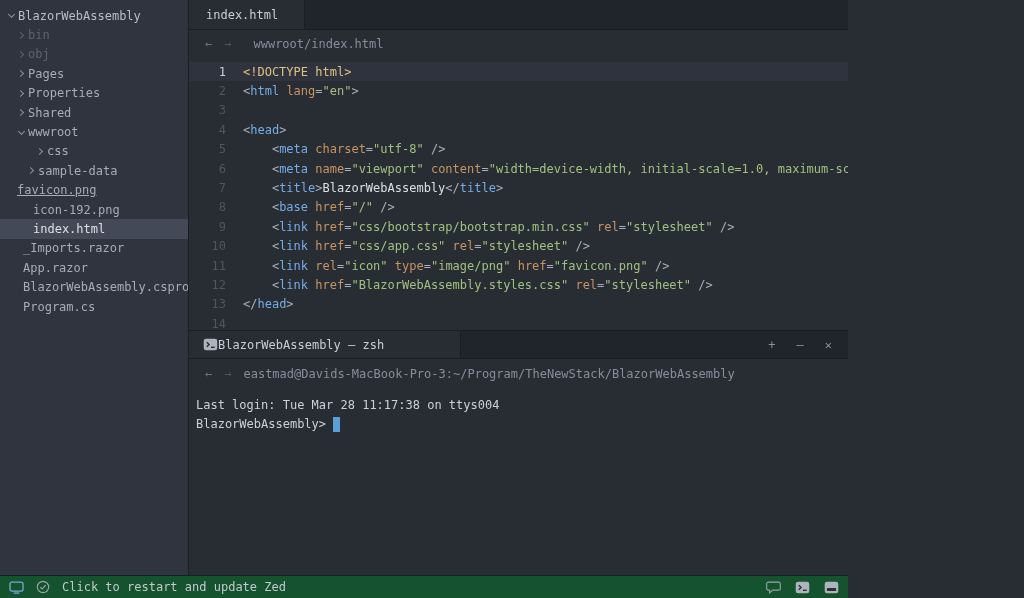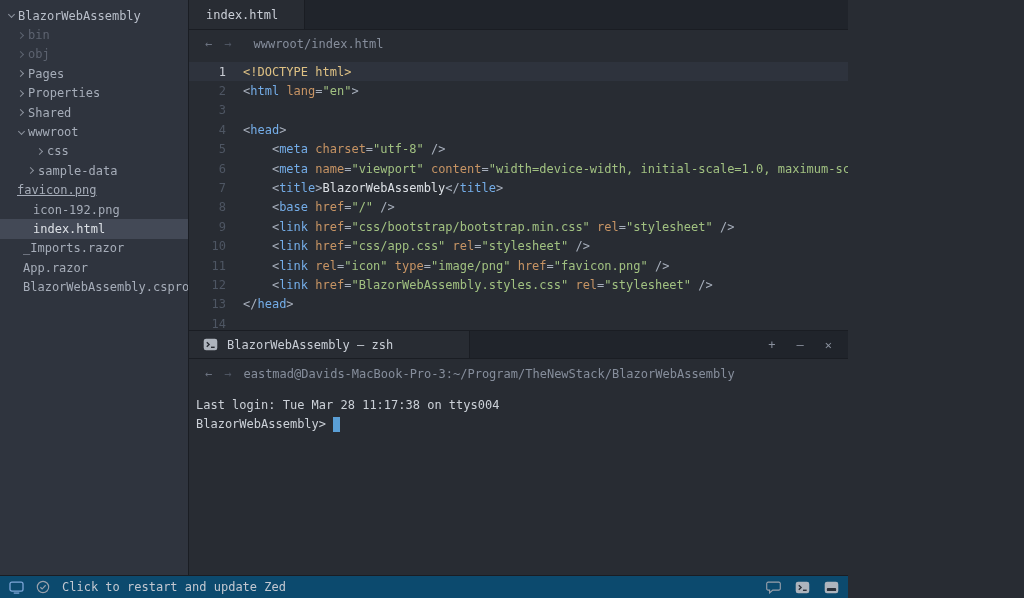--- a/index.html
+++ b/index.html
@@ -63,35 +63,35 @@
   .tk-a { color:#c79464; }
   .tk-s { color:#a1c181; }
   .tk-p { color:#a7afbc; }
   .tk-x { color:#dce0e5; }
 
   
   .terminal { height:245px; flex:0 0 245px; display:flex; flex-direction:column; background:#282c33; border-top:1px solid #1a1d23; }
   .term-tabbar { height:28px; flex:0 0 28px; background:#20242b; display:flex; align-items:stretch; border-bottom:1px solid #1a1d23; }
   .term-tab {
     background:#282c33; color:#c9ced6;
-    display:flex; align-items:center; gap:9px;
+    display:flex; align-items:center; 
     padding:0 76px 0 14px;
     border-right:1px solid #1a1d23;
   }
   .term-actions { margin-left:auto; display:flex; align-items:center; gap:21px; padding-right:16px; color:#8a919e; }
   .term-actions span { display:inline-block; }
   .term-breadcrumb { height:30px; flex:0 0 30px; display:flex; align-items:center; padding-left:16px; gap:12px; color:#868e9c; }
   .term-body { flex:1; padding-top:6px; overflow:hidden; }
   .term-line { height:19.4px; display:flex; align-items:center; white-space:pre; color:#ccd1d8; padding-left:7px; }
   .cursor { display:inline-block; width:7px; height:15px; background:#5a9fd6; }
 
   
   .statusbar {
     height:23px; flex:0 0 23px;
-    background:#0c4a6e; border-top:1px solid #1a1d23;
+    background:#14532d; border-top:1px solid #1a1d23;
     display:flex; align-items:center;
     padding:0 9px; gap:12px;
     color:#c3c8d1;
   }
   .statusbar .right { margin-left:auto; display:flex; align-items:center; gap:14px; }
   .icon-btn { display:flex; align-items:center; justify-content:center; }
 </style>
 </head>
 <body>
 
@@ -170,20 +170,24 @@
             <span class="chev-box file-spacer"></span>
             <span>_Imports.razor</span>
           </div>
           <div class="tree-row" style="padding-left: 14px;">
             <span class="chev-box file-spacer"></span>
             <span>App.razor</span>
           </div>
           <div class="tree-row" style="padding-left: 14px;">
             <span class="chev-box file-spacer"></span>
             <span>BlazorWebAssembly.csproj</span>
+          </div>
+          <div class="tree-row" style="padding-left: 14px;">
+            <span class="chev-box file-spacer"></span>
+            <span>Program.cs</span>
           </div>
         </div>
     </div>
 
     <div class="editor-col">
 
       <div class="tabbar">
         <div class="tab">
           <span>index.html</span>
         </div>

